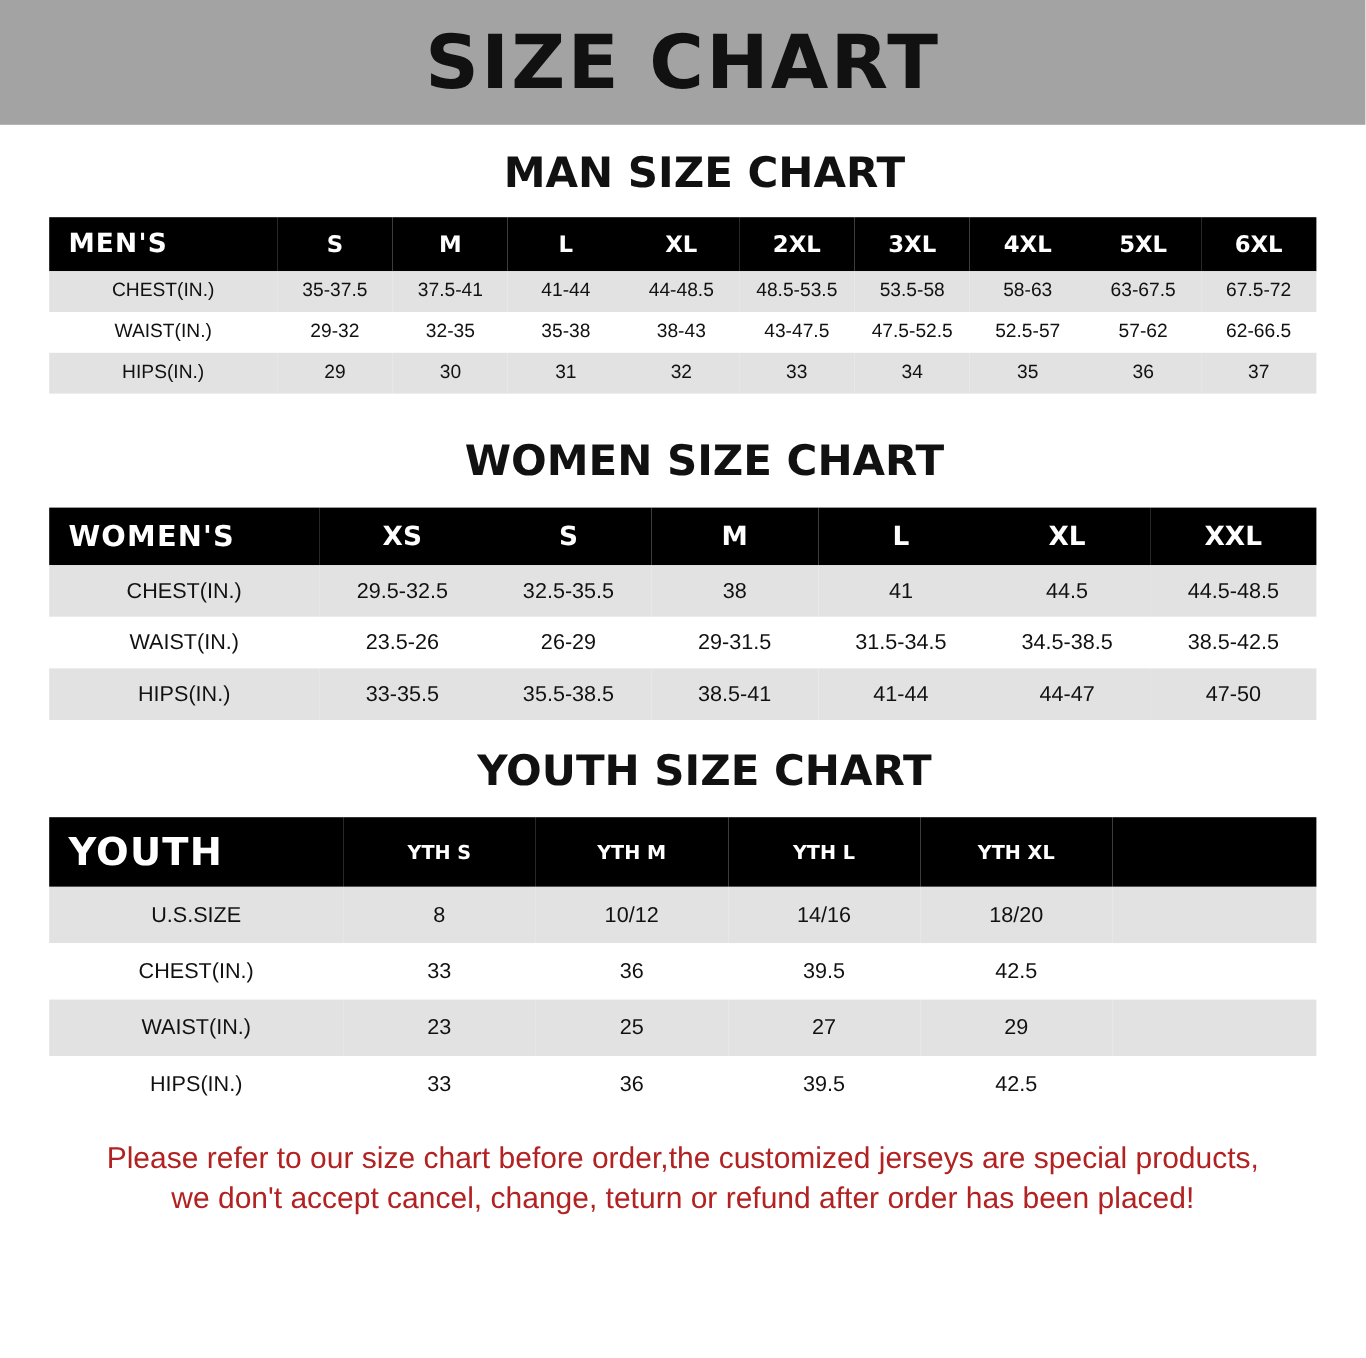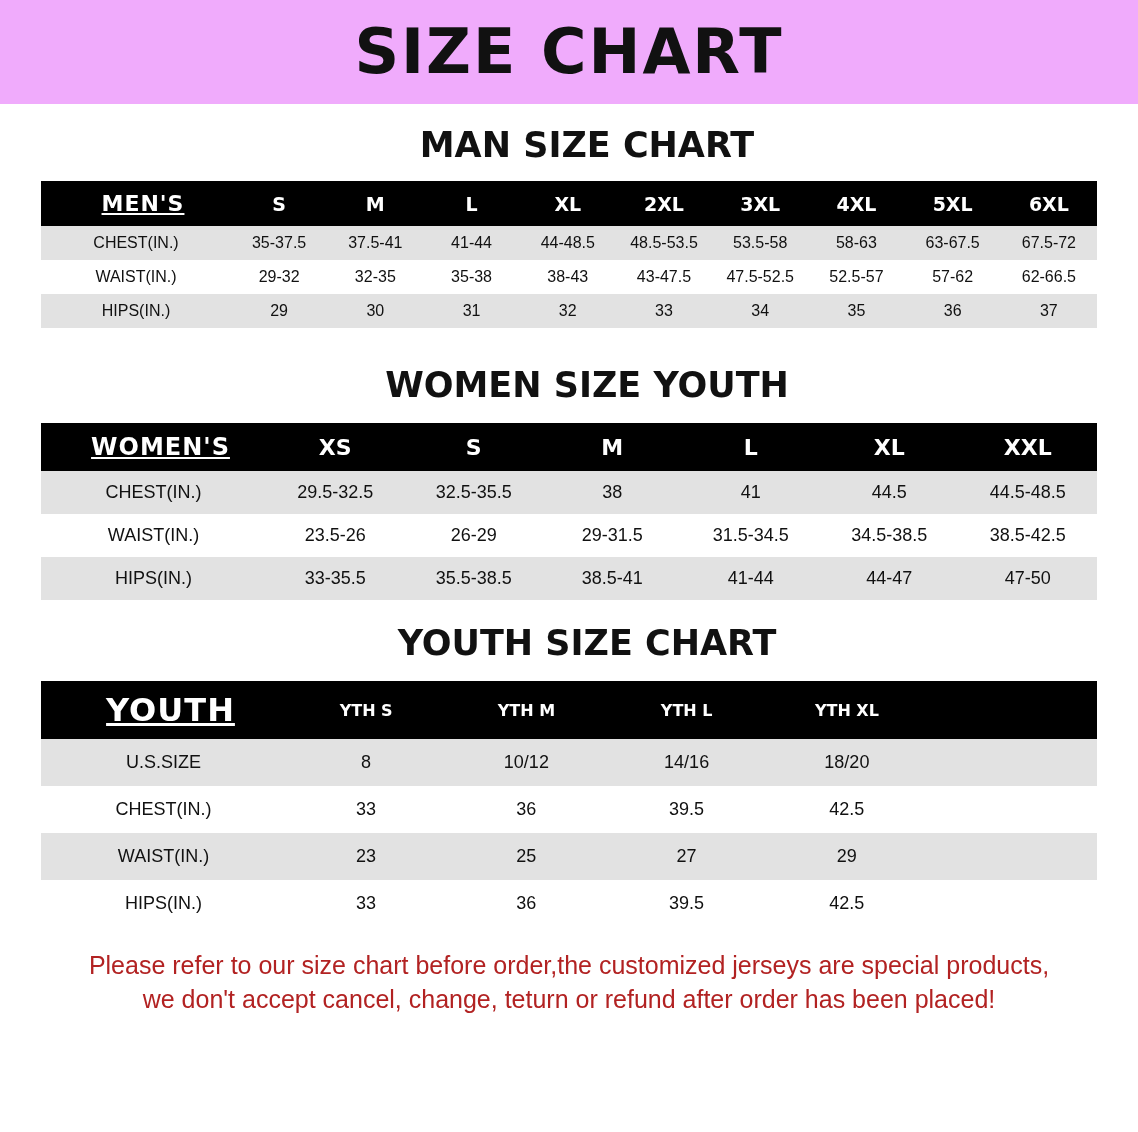--- a/index.html
+++ b/index.html
@@ -13,21 +13,21 @@
     height: 1132px;
     font-family: "Liberation Sans", sans-serif;
     color: #111111;
     overflow: hidden;
   }
 
   
   .banner {
     width: 100%;
     height: 104px;
-    background: #f0abfc;
+    background: #a3a3a3;
     display: flex;
     align-items: center;
     justify-content: center;
   }
   .banner-title {
     font-family: "DejaVu Sans", sans-serif;
     font-weight: bold;
     font-size: 62px;
     letter-spacing: 2px;
     color: #111111;
@@ -59,24 +59,23 @@
   }
   thead th {
     background: #000000;
     color: #ffffff;
     font-family: "DejaVu Sans", sans-serif;
     font-weight: bold;
     text-align: center;
     padding: 10px 2px;
   }
   thead th.rowlabel {
-    text-align: center;
+    text-align: left;
     padding-left: 16px;
     letter-spacing: 1px;
-    text-decoration: underline;
   }
   tbody td {
     text-align: center;
     color: #111111;
     font-family: "Liberation Sans", sans-serif;
   }
   tbody td.rowlabel {
     text-align: center;
     margin-top: 48px;
   }
@@ -172,21 +171,21 @@
         <td>33</td>
         <td>34</td>
         <td>35</td>
         <td>36</td>
         <td>37</td>
       </tr>
     </tbody>
   </table>
 </div>
 
-<div class="section-title women">WOMEN SIZE YOUTH</div>
+<div class="section-title women">WOMEN SIZE CHART</div>
 
 <div class="table-wrap">
   <table id="women-table">
     <thead>
       <tr>
         <th class="rowlabel" style="width:225px">WOMEN'S</th>
         <th>XS</th>
         <th>S</th>
         <th>M</th>
         <th>L</th>

